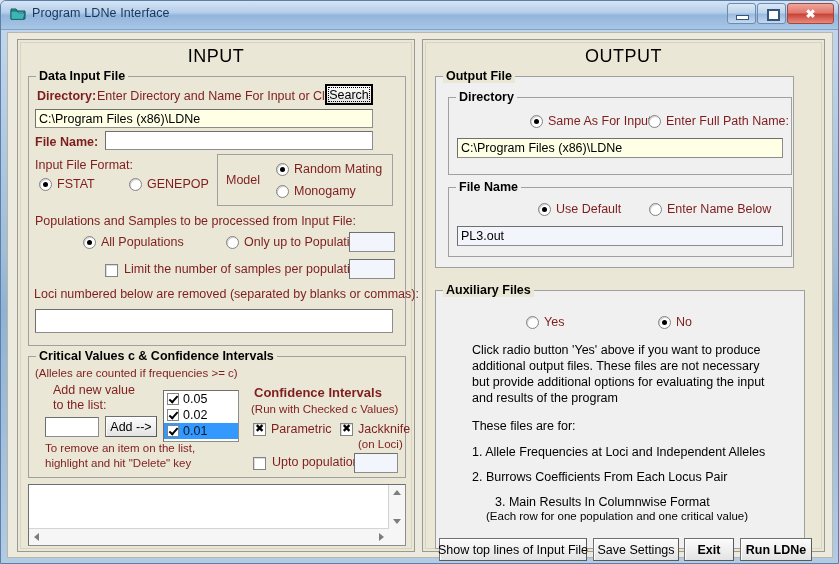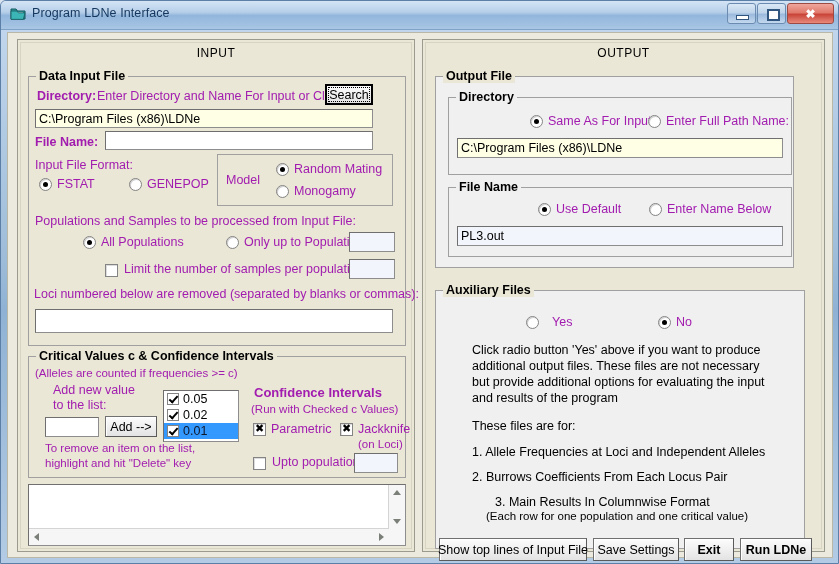--- a/index.html
+++ b/index.html
@@ -95,21 +95,21 @@
     border: 1px solid #d7d4c4;
     pointer-events: none;
   }
   #input-panel  { left: 9px;  top: 6px; width: 398px; height: 513px; }
   #output-panel { left: 414px; top: 6px; width: 403px; height: 513px; }
 
   .panel-title {
     position: absolute;
     left: 0; right: 0; top: 6px;
     text-align: center;
-    font-size: 12px;
+    font-size: 18px;
     color: #000;
     letter-spacing: 0.5px;
   }
 
   
   .grp {
     position: absolute;
     border: 1px solid #a0a0a0;
     box-sizing: border-box;
     background: transparent;
@@ -121,21 +121,21 @@
     padding: 0 3px;
     font-size: 12.5px;
     font-weight: bold;
     color: #000;
     white-space: nowrap;
   }
   .grp.on-beige > .grp-legend { background: #eae7d6; }
   .grp.on-grey  > .grp-legend { background: #f0f0f0; }
 
   
-  .lbl { position: absolute; font-size: 12.5px; color: #a21caf; white-space: nowrap; }
+  .lbl { position: absolute; font-size: 12.5px; color: #7f1d1d; white-space: nowrap; }
   .lbl.b { font-weight: bold; }
   .lbl.sm { font-size: 11.5px; }
 
   
   .tbox {
     position: absolute;
     box-sizing: border-box;
     border: 1px solid #8d8d8d;
     border-top-color: #6f6f6f;
     border-left-color: #6f6f6f;
@@ -475,21 +475,21 @@
           <div class="tbox bluish" style="left:8px; top:38px; width:326px; height:20px;">
             <span>PL3.out</span>
           </div>
         </div>
       </div>
 
       <div class="grp on-beige filled" style="left:12px; top:250px; width:370px; height:259px;padding-left:6px;">
         <span class="grp-legend" style="background:#eae7d6;">Auxiliary Files</span>
 
         <span class="radio" style="left:90px; top:25px;"></span>
-        <span class="lbl" style="left:116px; top:24px;">Yes</span>
+        <span class="lbl" style="left:108px; top:24px;">Yes</span>
 
         <span class="radio on" style="left:222px; top:25px;"></span>
         <span class="lbl" style="left:240px; top:24px;">No</span>
 
         <span class="aux-text" style="left:36px; top:52px;">Click radio button 'Yes' above if you want to produce</span>
         <span class="aux-text" style="left:36px; top:68px;">additional output files. These files are not necessary</span>
         <span class="aux-text" style="left:36px; top:84px;">but provide additional options for evaluating the input</span>
         <span class="aux-text" style="left:36px; top:100px;">and results of the program</span>
 
         <span class="aux-text" style="left:36px; top:128px;">These files are for:</span>

